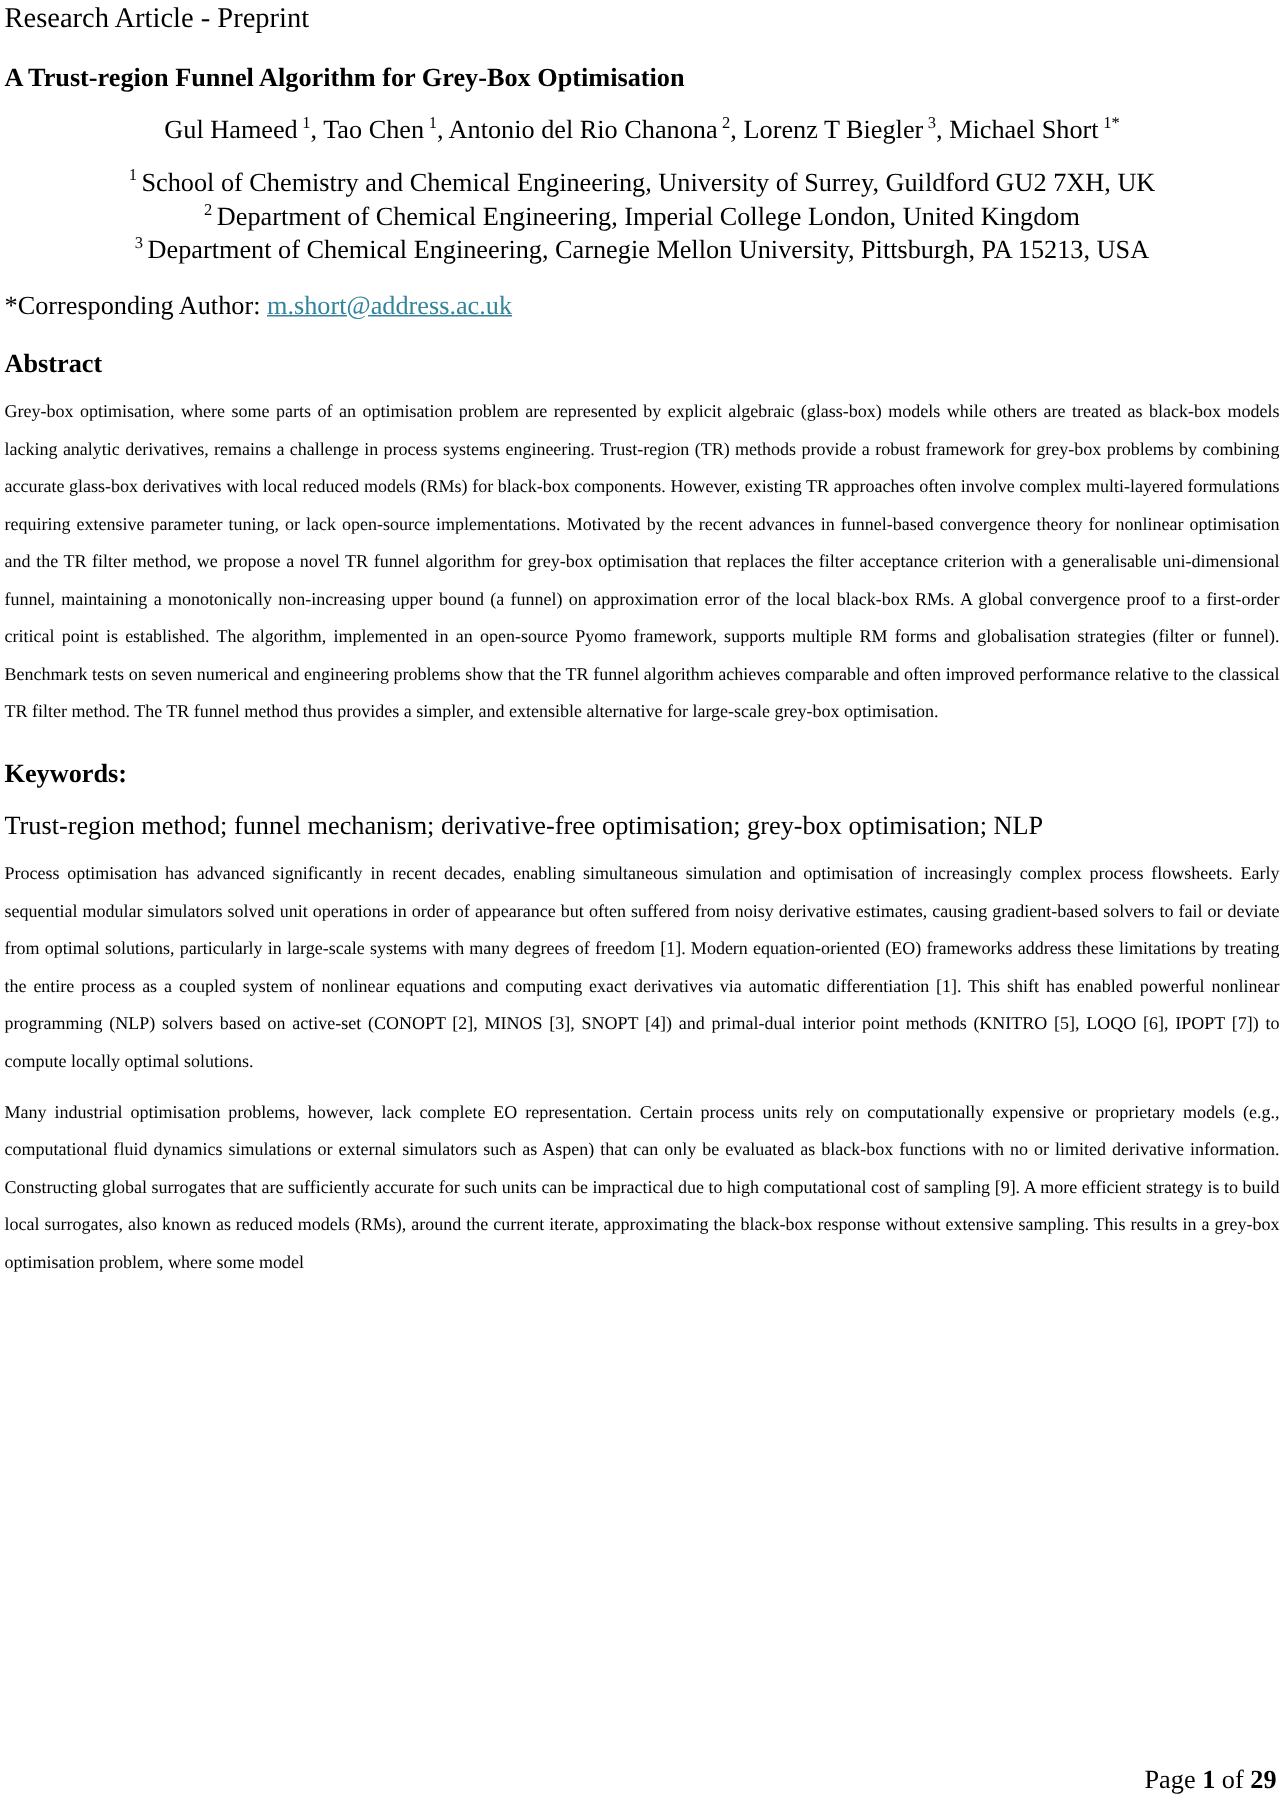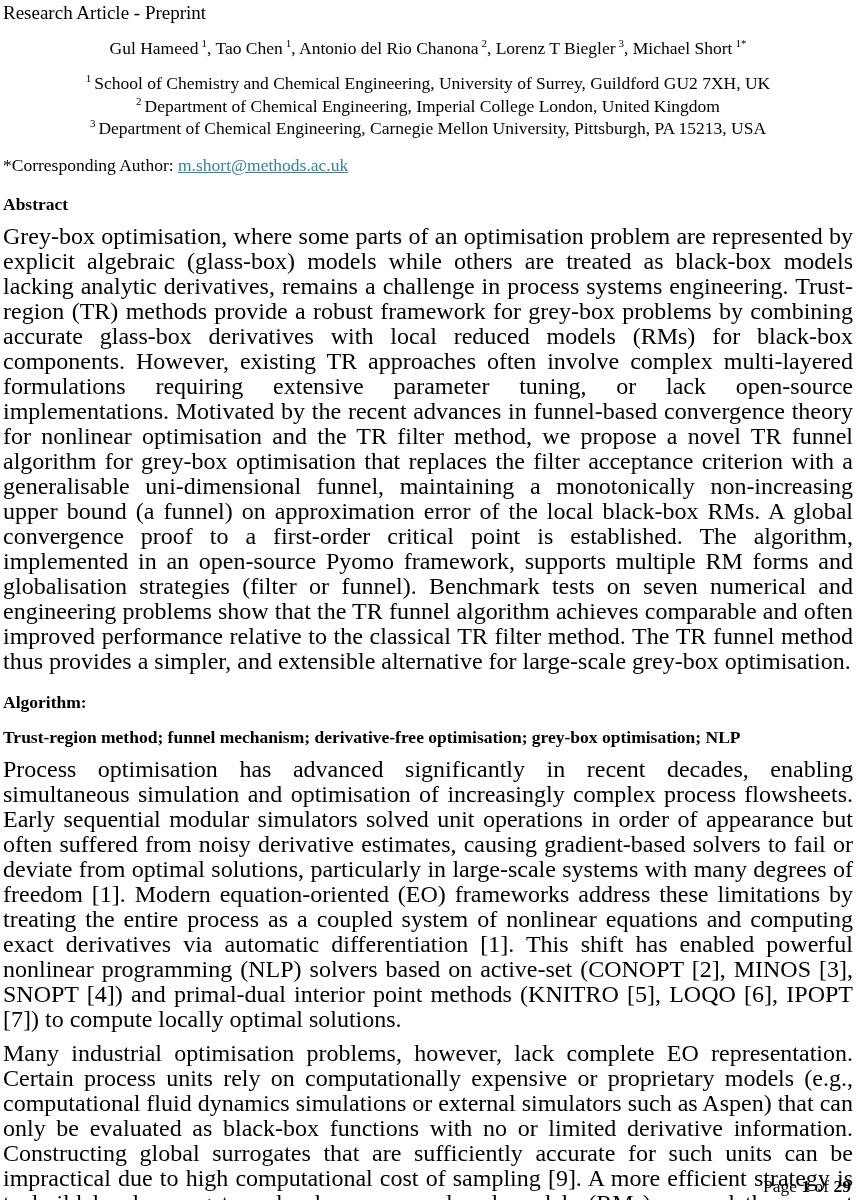--- a/index.html
+++ b/index.html
@@ -54,30 +54,29 @@
     text-decoration: underline;
     cursor: pointer;
   }
   .block-heading {
     font-weight: bold;
     font-size: 17.5px;
     line-height: 22px;
     margin-top: 17px;
   }
   p.body-text {
-    font-size: 24px;
+    font-size: 12px;
     line-height: 25px;
     text-align: justify;
     margin: 9px 0 0 0;
   }
   .keywords-line {
     font-size: 17.5px;
     line-height: 22px;
     margin-top: 13px;
-    font-weight: bold;
   }
   .section-heading {
     font-family: "Liberation Sans", "DejaVu Sans", sans-serif;
     font-weight: bold;
     font-size: 20.5px;
     line-height: 25px;
     margin-top: 16px;
   }
   .section-heading .num { margin-right: 13px; }
   .page-footer {
@@ -89,40 +88,41 @@
   }
   .page-footer b { font-weight: bold; }
 </style>
 </head>
 <body style="background: rgb(255, 255, 255); color: rgb(0, 0, 0);">
 
 <div class="page">
 
   <div class="running-head">Research Article - Preprint</div>
 
+  <div class="paper-title">A Trust-region Funnel Algorithm for Grey-Box Optimisation</div>
 
   <div class="authors">
     <span><span>Gul Hameed</span><sup>1</sup><span>, </span></span><span><span>Tao Chen</span><sup>1</sup><span>, </span></span><span><span>Antonio del Rio Chanona</span><sup>2</sup><span>, </span></span><span><span>Lorenz T Biegler</span><sup>3</sup><span>, </span></span><span><span>Michael Short</span><sup>1*</sup><span></span></span>
   </div>
 
   <div class="affiliations">
     <div><sup>1</sup><span>School of Chemistry and Chemical Engineering, University of Surrey, Guildford GU2 7XH, UK</span></div>
     <div><sup>2</sup><span>Department of Chemical Engineering, Imperial College London, United Kingdom</span></div>
     <div><sup>3</sup><span>Department of Chemical Engineering, Carnegie Mellon University, Pittsburgh, PA 15213, USA</span></div>
   </div>
 
   <div class="corresponding">
-    <span>*Corresponding Author: </span><a class="email-link" style="color: rgb(49, 132, 155);">m.short@methods.ac.uk</a>
+    <span>*Corresponding Author: </span><a class="email-link" style="color: rgb(49, 132, 155);">m.short@address.ac.uk</a>
   </div>
 
   <div class="block-heading">Abstract</div>
 
   <p class="body-text">Grey-box optimisation, where some parts of an optimisation problem are represented by explicit algebraic (glass-box) models while others are treated as black-box models lacking analytic derivatives, remains a challenge in process systems engineering. Trust-region (TR) methods provide a robust framework for grey-box problems by combining accurate glass-box derivatives with local reduced models (RMs) for black-box components. However, existing TR approaches often involve complex multi-layered formulations requiring extensive parameter tuning, or lack open-source implementations. Motivated by the recent advances in funnel-based convergence theory for nonlinear optimisation and the TR filter method, we propose a novel TR funnel algorithm for grey-box optimisation that replaces the filter acceptance criterion with a generalisable uni-dimensional funnel, maintaining a monotonically non-increasing upper bound (a funnel) on approximation error of the local black-box RMs. A global convergence proof to a first-order critical point is established. The algorithm, implemented in an open-source Pyomo framework, supports multiple RM forms and globalisation strategies (filter or funnel). Benchmark tests on seven numerical and engineering problems show that the TR funnel algorithm achieves comparable and often improved performance relative to the classical TR filter method. The TR funnel method thus provides a simpler, and extensible alternative for large-scale grey-box optimisation.</p>
 
-  <div class="block-heading">Algorithm:</div>
+  <div class="block-heading">Keywords:</div>
 
   <div class="keywords-line">Trust-region method; funnel mechanism; derivative-free optimisation; grey-box optimisation; NLP</div>
 
 
   <p class="body-text">Process optimisation has advanced significantly in recent decades, enabling simultaneous simulation and optimisation of increasingly complex process flowsheets. Early sequential modular simulators solved unit operations in order of appearance but often suffered from noisy derivative estimates, causing gradient-based solvers to fail or deviate from optimal solutions, particularly in large-scale systems with many degrees of freedom [1]. Modern equation-oriented (EO) frameworks address these limitations by treating the entire process as a coupled system of nonlinear equations and computing exact derivatives via automatic differentiation [1]. This shift has enabled powerful nonlinear programming (NLP) solvers based on active-set (CONOPT [2], MINOS [3], SNOPT [4]) and primal-dual interior point methods (KNITRO [5], LOQO [6], IPOPT [7]) to compute locally optimal solutions.</p>
 
   <p class="body-text">Many industrial optimisation problems, however, lack complete EO representation. Certain process units rely on computationally expensive or proprietary models (e.g., computational fluid dynamics simulations or external simulators such as Aspen) that can only be evaluated as black-box functions with no or limited derivative information. Constructing global surrogates that are sufficiently accurate for such units can be impractical due to high computational cost of sampling [9]. A more efficient strategy is to build local surrogates, also known as reduced models (RMs), around the current iterate, approximating the black-box response without extensive sampling. This results in a grey-box optimisation problem, where some model</p>
 
 </div>
 

